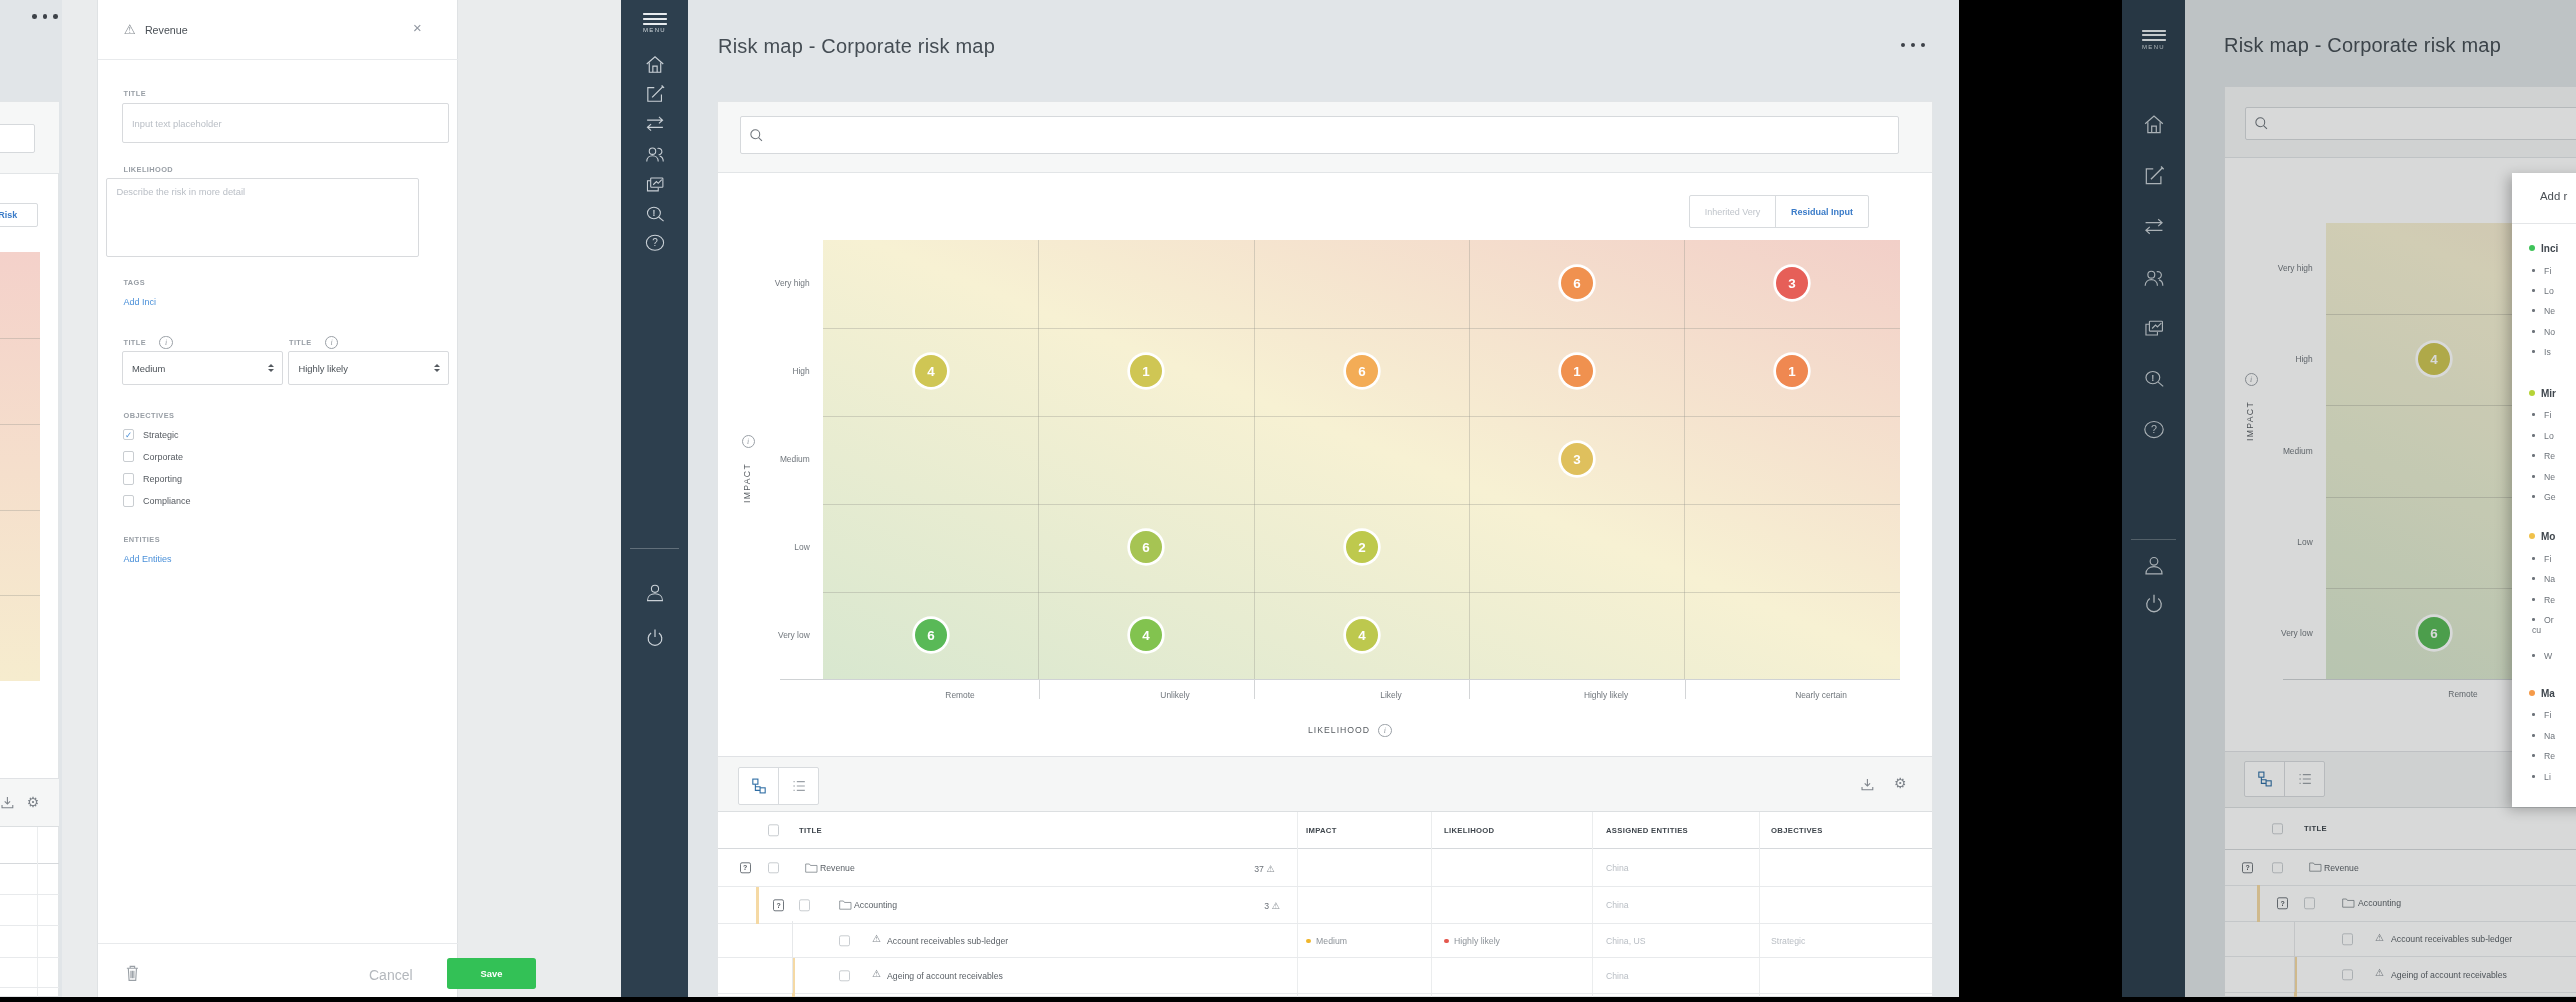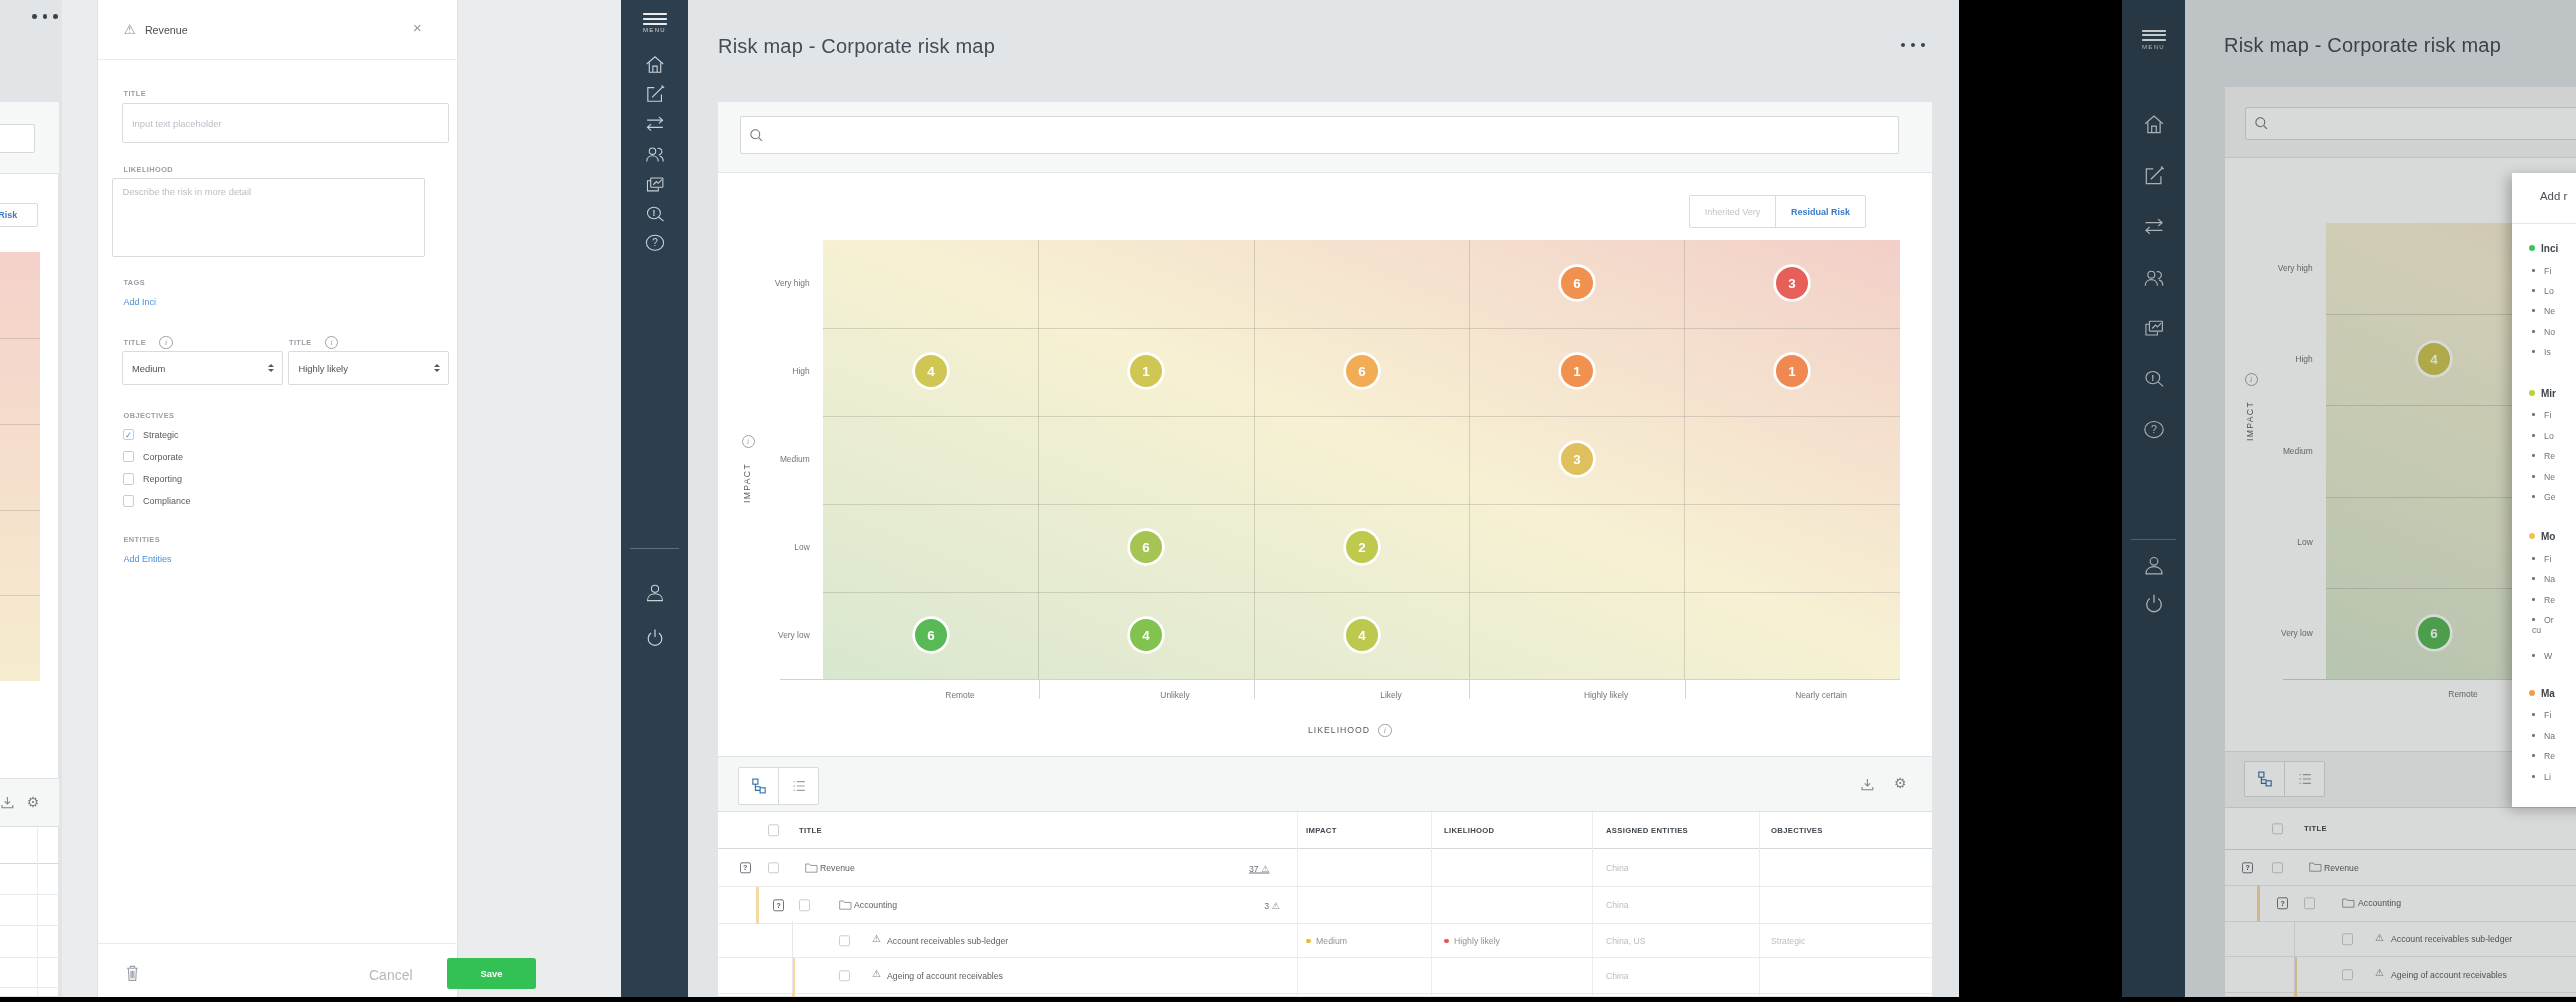--- a/index.html
+++ b/index.html
@@ -134,21 +134,21 @@
     </div>
     <div class="abs" style="left:315px;top:20px;font-size:14.8px;color:#9096a0;cursor:pointer;">×</div>
     <div class="abs" style="left:0;top:59px;width:361px;height:0.7px;background:#e8eaec;"></div>
 
     <div class="abs fp-label" style="left:25.5px;top:89px;">TITLE</div>
     <div class="abs" style="left:23.5px;top:103px;width:327px;height:40px;">
       <input class="fp-input" placeholder="Input text placeholder" style="">
     </div>
 
     <div class="abs fp-label" style="left:25.5px;top:165px;">LIKELIHOOD</div>
-    <div class="abs" style="left:14px;top:178px;width:313px;height:79px;">
+    <div class="abs" style="left:8px;top:178px;width:313px;height:79px;">
       <textarea class="fp-area" placeholder="Describe the risk in more detail" style=""></textarea>
     </div>
 
     <div class="abs fp-label" style="left:25.5px;top:278px;">TAGS</div>
     <a class="abs link" style="left:25.5px;top:297px;">Add Inci</a>
 
     <div class="abs" style="left:25.5px;top:336px;display:flex;align-items:center;gap:13.4px;">
       <span class="fp-label">TITLE</span>
       <span class="info-i">i</span>
     </div>
@@ -275,21 +275,21 @@
               <svg class="icon-svg" width="14.8" height="14.8" viewBox="0 0 20 20" fill="none" stroke="#6d737a" stroke-width="1.4">
                 <circle cx="8.5" cy="8.5" r="6"></circle>
                 <path d="M13 13 L17.5 17.5"></path>
               </svg>
             </span>
         </div>
       </div>
 
       <div class="abs tgl" style="left:971px;top:93px;height:31px;">
         <div class="off">Inherited Very</div>
-        <div class="on">Residual Risk</div>
+        <div class="on">Residual Input</div>
       </div>
 
       <div id="matrix-b" class="abs" style="left:0;top:0;width:1214px;height:671px;">
           <div class="abs mtx" style="left: 105px; top: 138px; width: 1077px; height: 439px;">
             <div class="gl" style="left: 0px; top: 88px; width: 1077px; height: 0.7px;"></div>
             <div class="gl" style="left: 215px; top: 0px; width: 0.7px; height: 439px;"></div>
             <div class="gl" style="left: 0px; top: 176px; width: 1077px; height: 0.7px;"></div>
             <div class="gl" style="left: 431px; top: 0px; width: 0.7px; height: 439px;"></div>
             <div class="gl" style="left: 0px; top: 264px; width: 1077px; height: 0.7px;"></div>
             <div class="gl" style="left: 646px; top: 0px; width: 0.7px; height: 439px;"></div>
@@ -372,21 +372,21 @@
           <div class="vline" style="left: 713px; top: 0px; height: 186px;"></div>
           <div class="vline" style="left: 874px; top: 0px; height: 186px;"></div>
           <div class="vline" style="left: 1041px; top: 0px; height: 186px;"></div>
           <div class="abs" style="left: 0px; top: 37px; width: 1214px; height: 38px; border-bottom: 0.7px solid rgb(232, 234, 236); box-sizing: border-box; cursor: pointer;">
             <div class="qbox" style="left: 21.5px; top: 19px;">?</div>
             <div class="tcb" style="left: 50px; top: 19px;"></div>
             <div class="abs" style="left: 87px; top: 13.8px;"><svg width="12.7" height="10" viewBox="0 0 19 15" fill="none" stroke="#878d93" stroke-width="1.3">
                 <path d="M1 13.8 V1.5 h5.6 l1.6 2.2 H18 v10.1 z"></path>
               </svg></div>
             <div class="cell-txt" style="left: 102px; top: 19px;">Revenue</div>
-            <div class="cell-txt" style="left: 531px; top: 19px; width: 31px; text-align: left; color: rgb(109, 115, 122); text-decoration: underline;">37 <span class="warn" style="font-size:9.4px;">⚠</span></div>
+            <div class="cell-txt" style="left: 531px; top: 19px; width: 31px; text-align: center; color: rgb(109, 115, 122);">37 <span class="warn" style="font-size:9.4px;">⚠</span></div>
             <div class="cell-txt pale" style="left: 888px; top: 19px;">China</div>
           </div>
           <div class="abs" style="left: 0px; top: 75px; width: 1214px; height: 37px; border-bottom: 0.7px solid rgb(232, 234, 236); box-sizing: border-box; cursor: pointer;">
             <div class="accent" style="left: 38px; top: 0px; height: 37px;"></div>
             <div class="qbox" style="left: 55px; top: 18.4px;">?</div>
             <div class="tcb" style="left: 81px; top: 18.4px;"></div>
             <div class="abs" style="left: 121px; top: 13px;"><svg width="12.7" height="10" viewBox="0 0 19 15" fill="none" stroke="#878d93" stroke-width="1.3">
                 <path d="M1 13.8 V1.5 h5.6 l1.6 2.2 H18 v10.1 z"></path>
               </svg></div>
             <div class="cell-txt" style="left: 136px; top: 18.4px;">Accounting</div>

